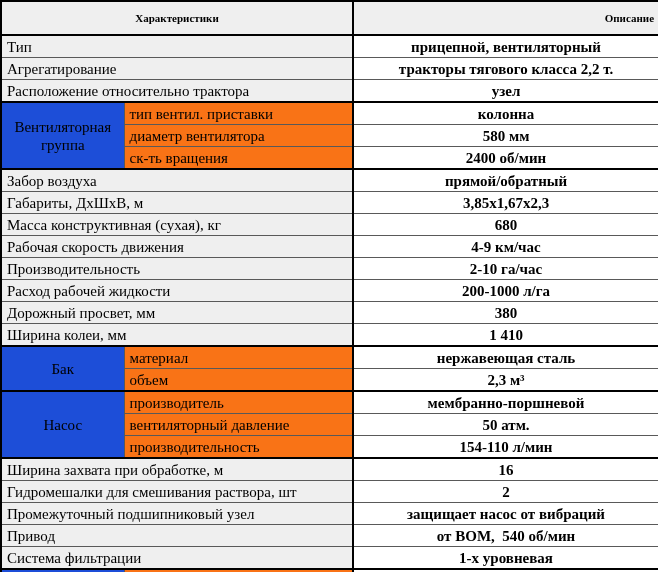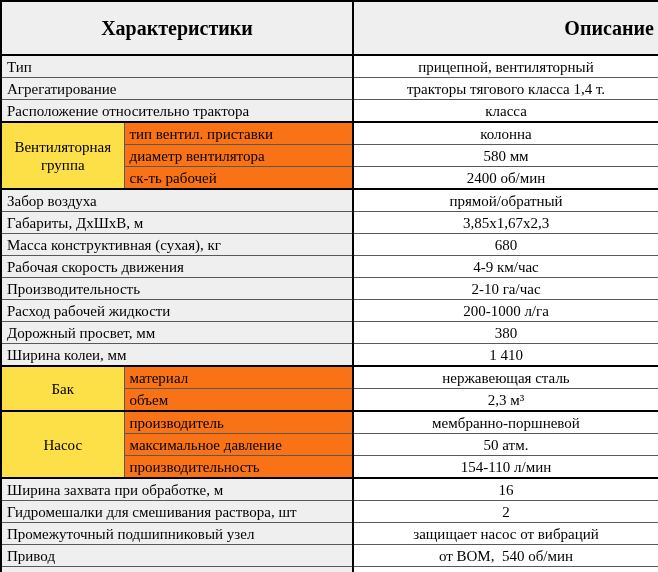--- a/index.html
+++ b/index.html
@@ -32,46 +32,47 @@
   th, td {
     border: 1px solid #595959;
     vertical-align: middle;
     overflow: hidden;
   }
 
   thead th {
     height: 30px;
     background: #efefef;
     font-weight: bold;
-    font-size: 20px;
+    font-size: 11px;
     text-align: center;
     border-bottom: 2px solid #000000;
-    padding: 11px 4px;
+    padding: 1px 4px;
   }
   thead th.desc { border-left: 2px solid #000000; text-align: right; }
 
   td { height: 19px; line-height: 1.2; padding: 1px 5px; margin-top: 19px; }
 
   td.lab {
     background: #efefef;
     text-align: left;
   }
   td.grp {
-    background: #fde047;
+    background: #1d4ed8;
     text-align: center;
   }
   td.sub {
     background: #f97316;
     text-align: left;
   }
   td.val {
     background: #ffffff;
     text-align: center;
     border-left: 2px solid #000000;
     white-space: pre-wrap;
+    font-weight: bold;
   }
   tr.sec > td { border-top: 2px solid #000000; }
 </style>
 </head>
 <body>
 
 <div class="page">
   <table class="specs">
     <colgroup>
         <col class="c1">
@@ -84,38 +85,38 @@
         <th class="desc">Описание</th>
       </tr>
     </thead>
     <tbody>
       <tr>
         <td class="lab" colspan="2">Тип</td>
         <td class="val">прицепной, вентиляторный</td>
       </tr>
       <tr>
         <td class="lab" colspan="2">Агрегатирование</td>
-        <td class="val">тракторы тягового класса 1,4 т.</td>
+        <td class="val">тракторы тягового класса 2,2 т.</td>
       </tr>
       <tr>
         <td class="lab" colspan="2">Расположение относительно трактора</td>
-        <td class="val">класса</td>
+        <td class="val">узел</td>
       </tr>
 
       <tr class="sec">
         <td class="grp" rowspan="3">Вентиляторная группа</td>
         <td class="sub">тип вентил. приставки</td>
         <td class="val">колонна</td>
       </tr>
       <tr>
         <td class="sub">диаметр вентилятора</td>
         <td class="val">580 мм</td>
       </tr>
       <tr>
-        <td class="sub">ск-ть рабочей</td>
+        <td class="sub">ск-ть вращения</td>
         <td class="val">2400 об/мин</td>
       </tr>
 
       <tr class="sec">
         <td class="lab" colspan="2">Забор воздуха</td>
         <td class="val">прямой/обратный</td>
       </tr>
       <tr>
         <td class="lab" colspan="2">Габариты, ДхШхВ, м</td>
         <td class="val">3,85х1,67х2,3</td>
@@ -154,21 +155,21 @@
         <td class="sub">объем</td>
         <td class="val">2,3 м³</td>
       </tr>
 
       <tr class="sec">
         <td class="grp" rowspan="3">Насос</td>
         <td class="sub">производитель</td>
         <td class="val">мембранно-поршневой</td>
       </tr>
       <tr>
-        <td class="sub">максимальное давление</td>
+        <td class="sub">вентиляторный давление</td>
         <td class="val">50 атм.</td>
       </tr>
       <tr>
         <td class="sub">производительность</td>
         <td class="val">154-110 л/мин</td>
       </tr>
 
       <tr class="sec">
         <td class="lab" colspan="2">Ширина захвата при обработке, м</td>
         <td class="val">16</td>

